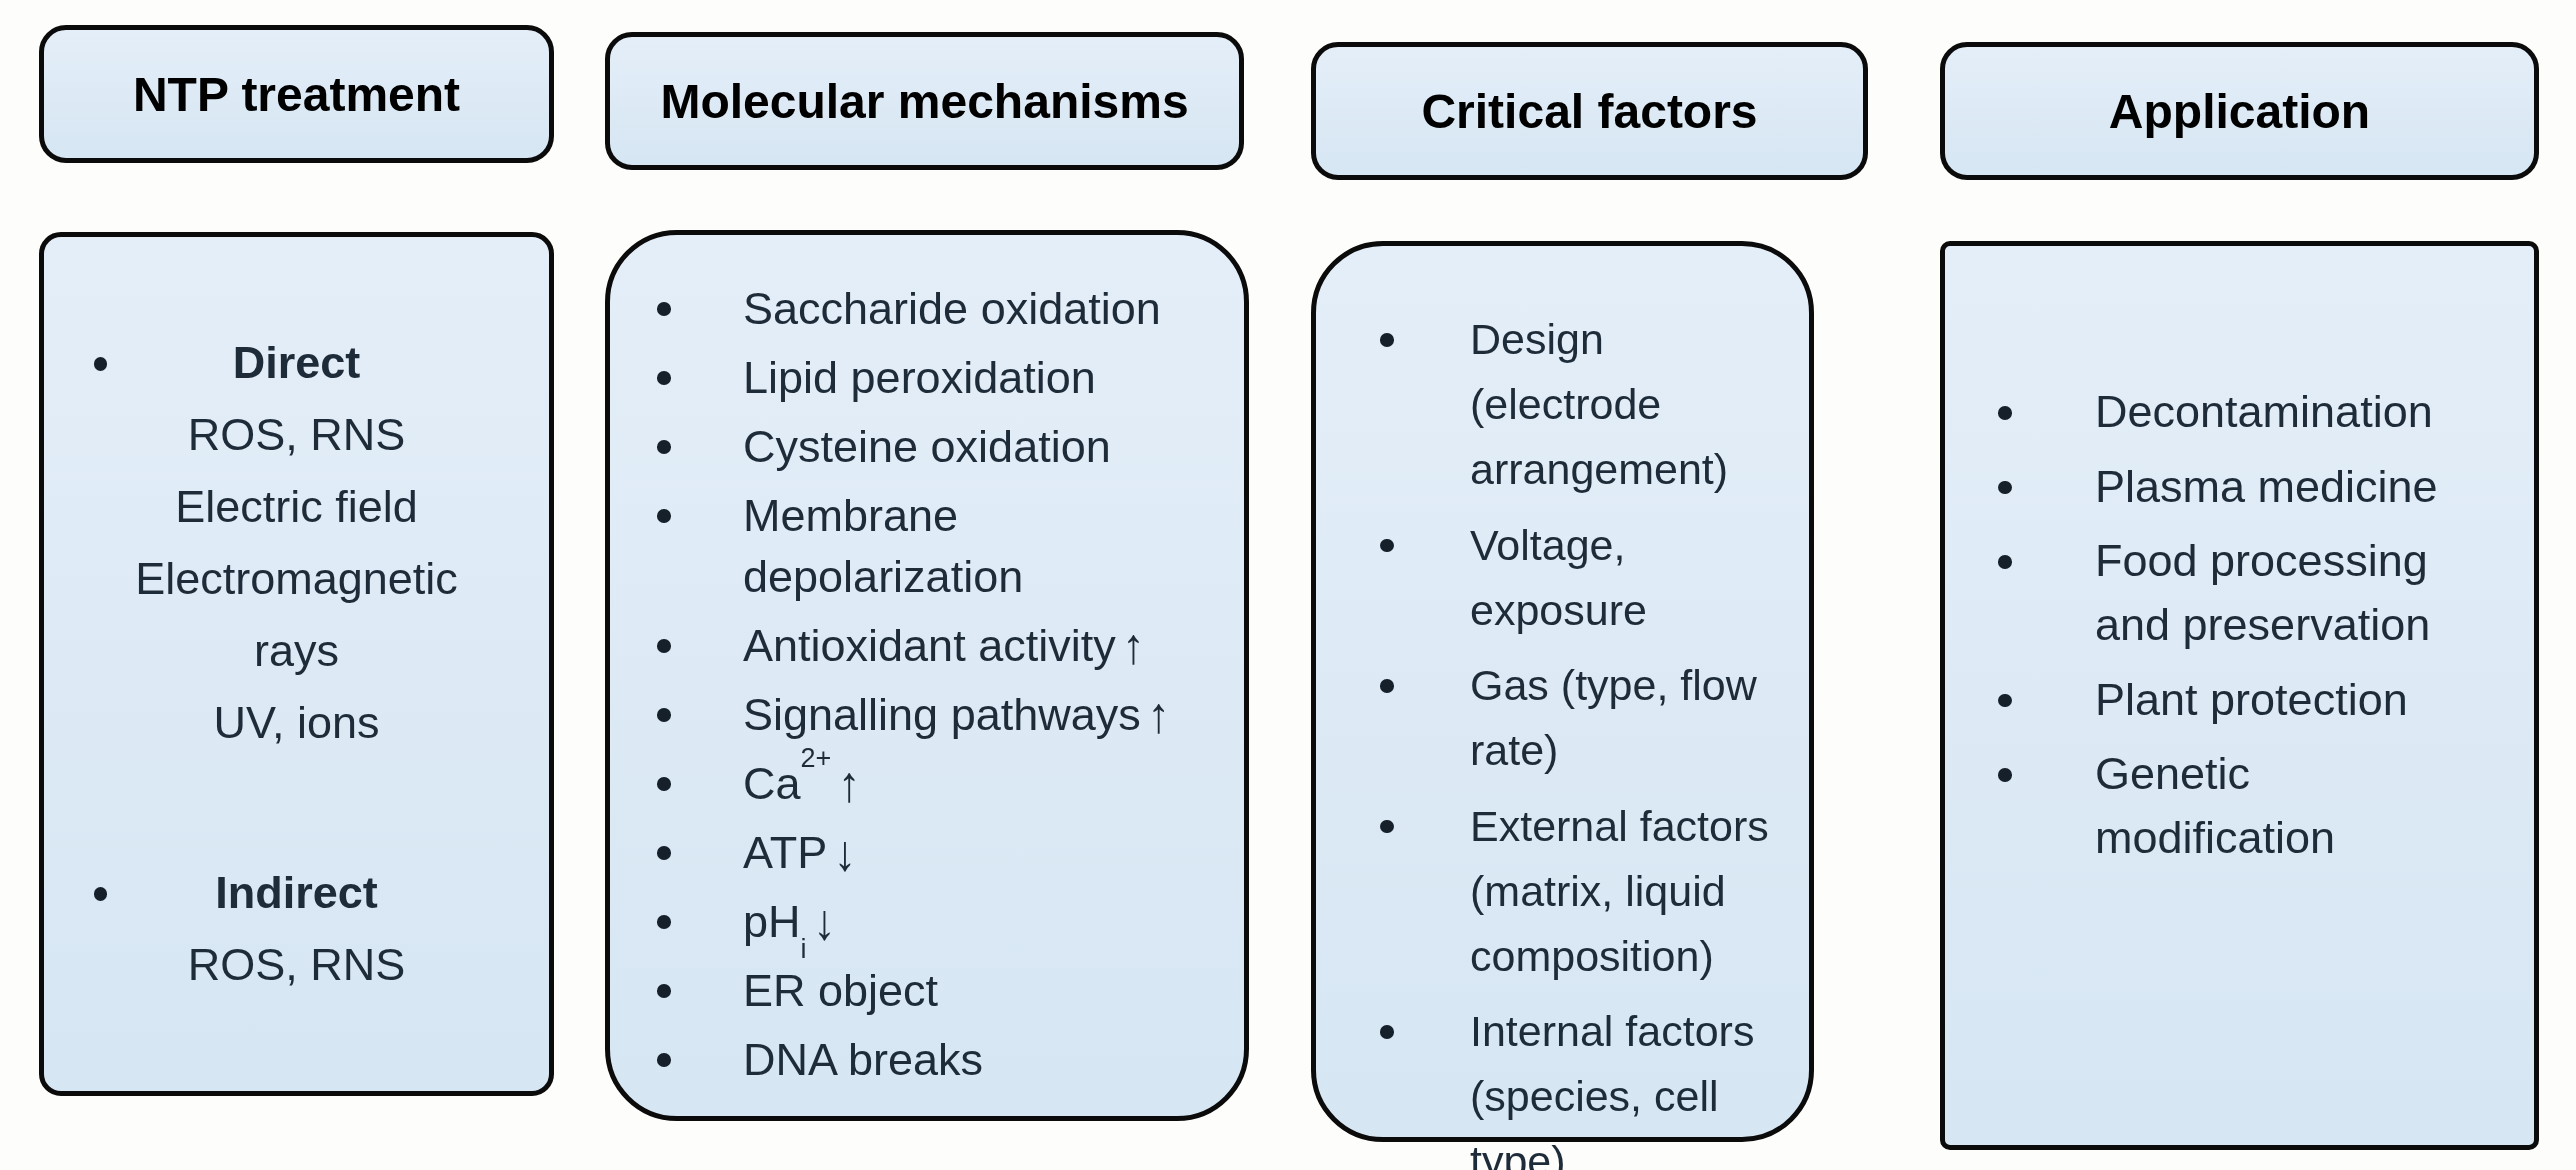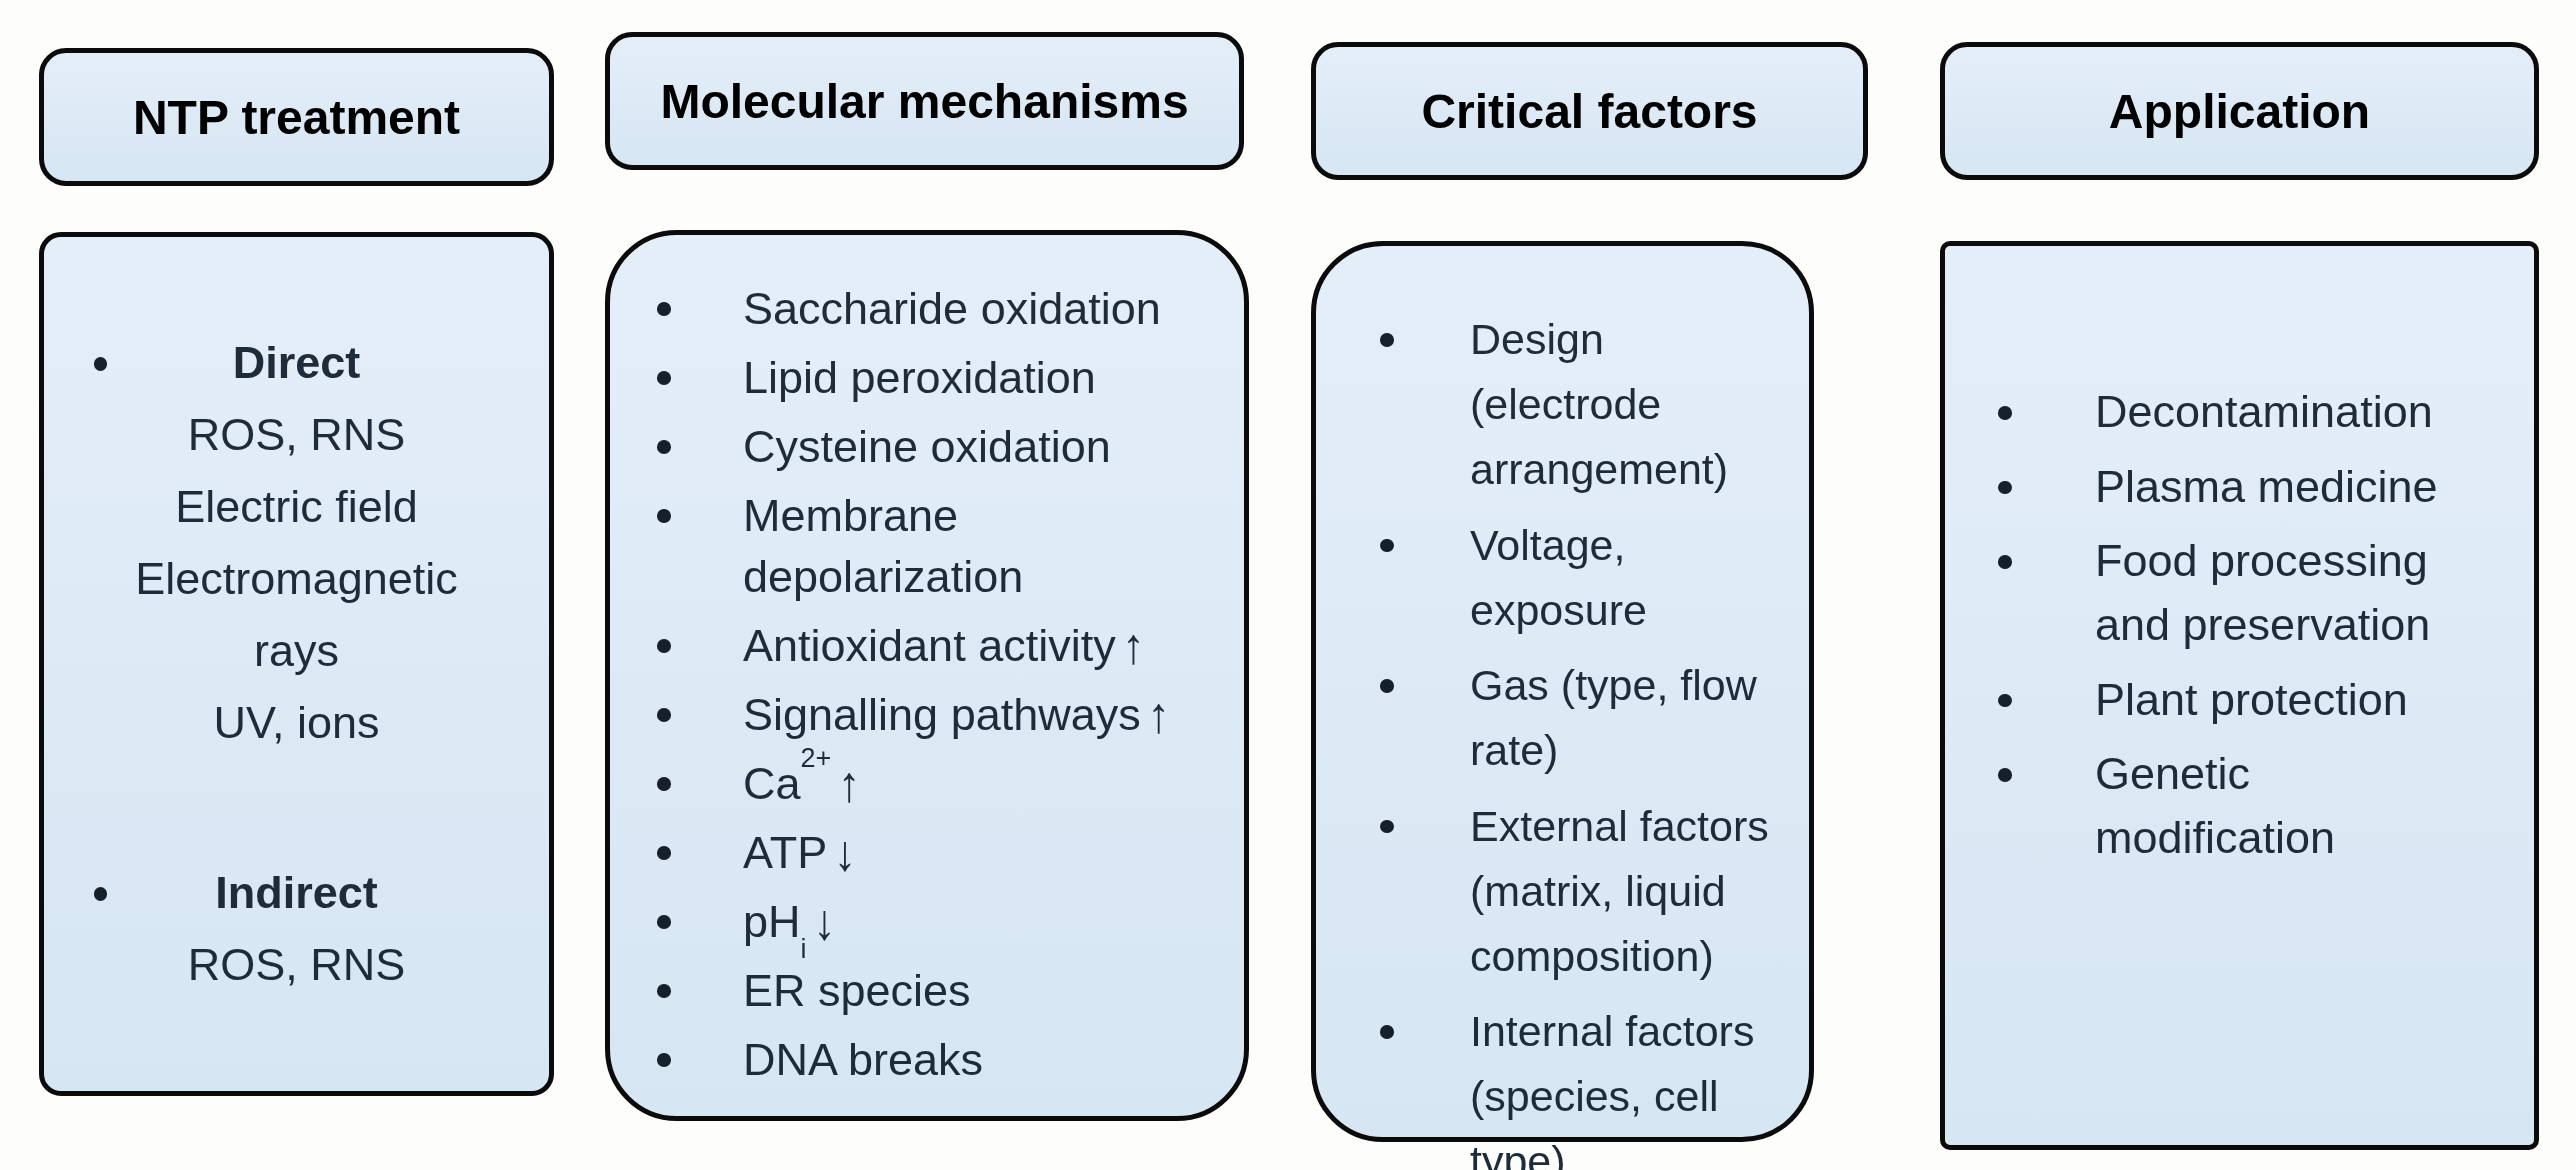--- a/index.html
+++ b/index.html
@@ -22,21 +22,21 @@
     font-size:48px;font-weight:700;color:#000;
     text-align:center;
   }
   .body-box{
     border-radius:72px;
     color:#1e2b38;
     font-size:45px;
   }
 
   
-  #col-0 .header-box{left:39px;top:48px;width:515px;height:138px;}
+  #col-0 .header-box{left:39px;top:25px;width:515px;height:138px;}
   #col-0 .body-box  {left:39px;top:232px;width:515px;height:864px;}
   #col-1 .header-box{left:605px;top:32px;width:639px;height:138px;}
   #col-1 .body-box  {left:605px;top:230px;width:644px;height:891px;}
   #col-2 .header-box{left:1311px;top:42px;width:557px;height:138px;}
   #col-2 .body-box  {left:1311px;top:241px;width:503px;height:901px;}
   #col-3 .header-box{left:1940px;top:42px;width:599px;height:138px;}
   #col-3 .body-box  {left:1940px;top:241px;width:599px;height:909px;border-radius:10px;}
 
   
   #col-0 .body-box{padding:90px 45px 24px;text-align:center;line-height:72px;border-radius:22px;}
@@ -104,21 +104,21 @@
         <ul class="blist">
           <li><span class="bullet"></span><span class="item-text">Saccharide oxidation</span></li>
           <li><span class="bullet"></span><span class="item-text">Lipid peroxidation</span></li>
           <li><span class="bullet"></span><span class="item-text">Cysteine oxidation</span></li>
           <li><span class="bullet"></span><span class="item-text">Membrane depolarization</span></li>
           <li><span class="bullet"></span><span class="item-text">Antioxidant activity<span class="arrow">↑</span></span></li>
           <li><span class="bullet"></span><span class="item-text">Signalling pathways<span class="arrow">↑</span></span></li>
           <li><span class="bullet"></span><span class="item-text">Ca<sup>2+</sup><span class="arrow">↑</span></span></li>
           <li><span class="bullet"></span><span class="item-text">ATP<span class="arrow">↓</span></span></li>
           <li><span class="bullet"></span><span class="item-text">pH<sub>i</sub><span class="arrow">↓</span></span></li>
-          <li><span class="bullet"></span><span class="item-text">ER species</span></li>
+          <li><span class="bullet"></span><span class="item-text">ER object</span></li>
           <li><span class="bullet"></span><span class="item-text">DNA breaks</span></li>
         </ul>
       </div>
   </div>
 
   <div id="col-2">
     <div class="box header-box">
       <span>Critical factors</span>
     </div>
     <div class="box body-box">

